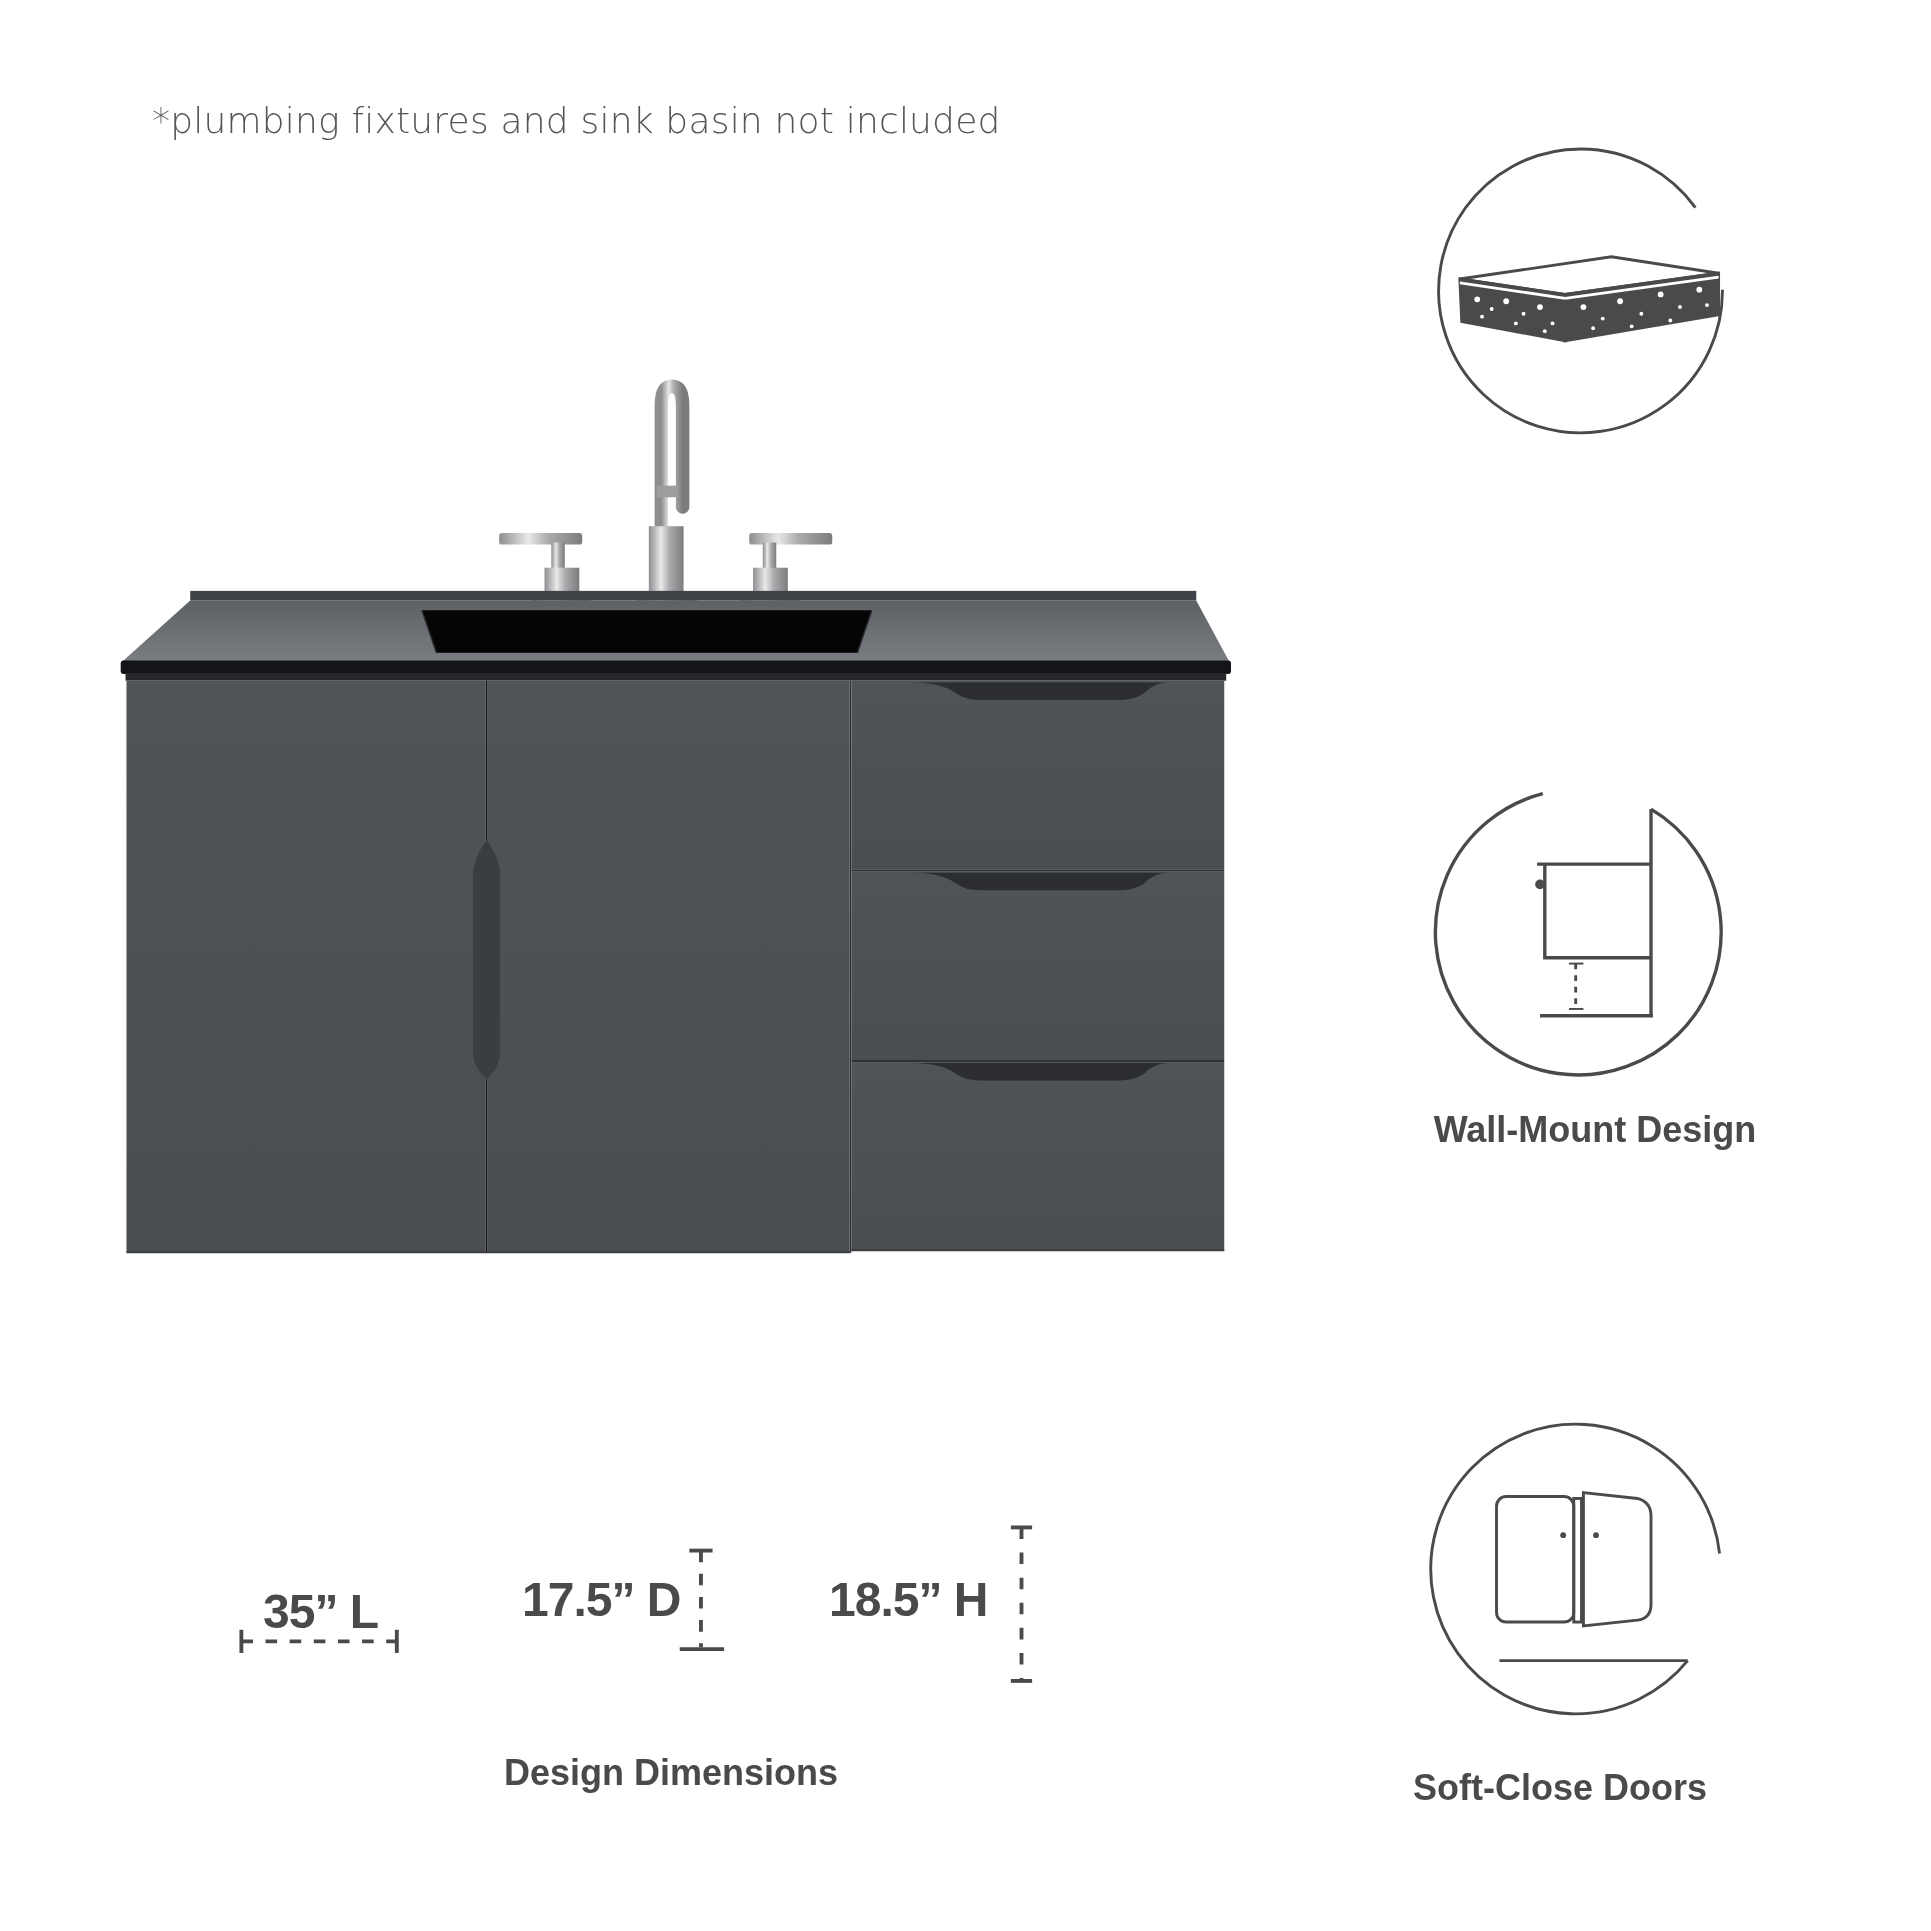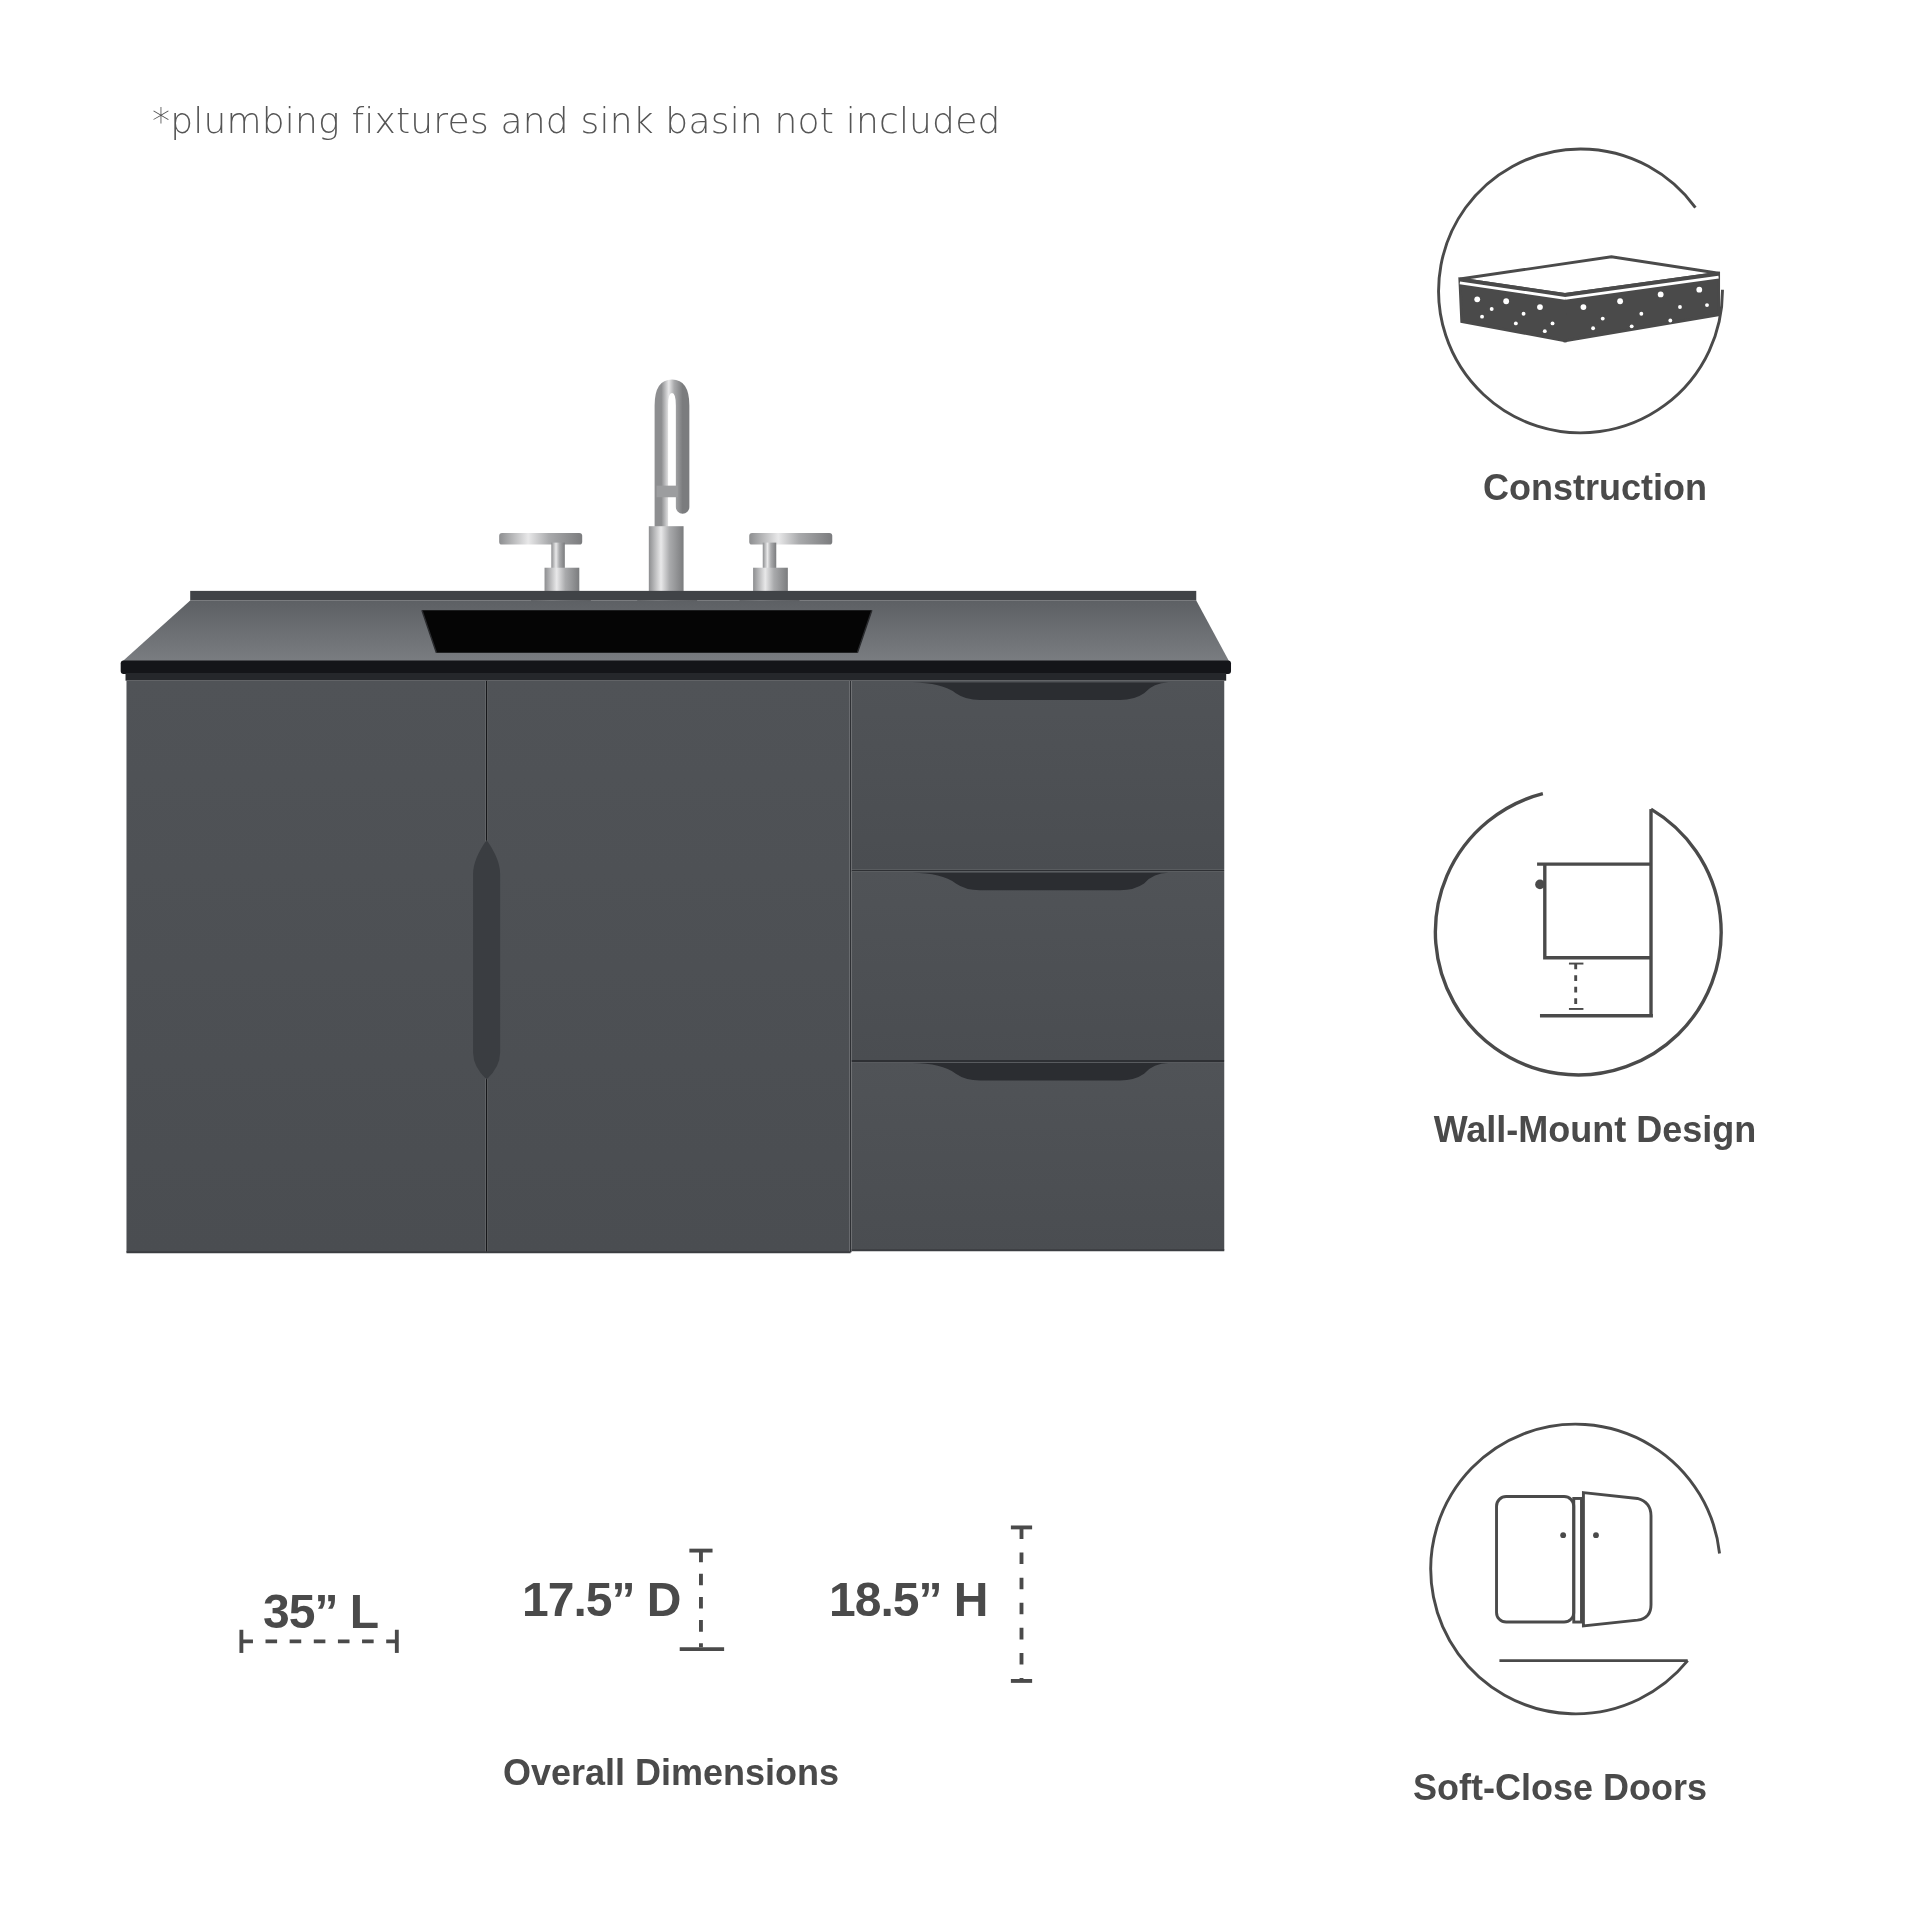--- a/index.html
+++ b/index.html
@@ -158,26 +158,25 @@
     <line x1="1553" y1="1720" x2="1748" y2="1720"></line>
     <rect x="1550" y="1550" width="80" height="130" rx="10"></rect>
     <rect x="1630" y="1552" width="8" height="128"></rect>
     <path d="M 1640 1546 L 1696 1552 Q 1710 1556 1710 1570 L 1710 1662 Q 1710 1676 1696 1678 L 1640 1684 Z"></path>
     <circle cx="1619" cy="1590" r="3" fill="#4a4a4a" stroke="none"></circle>
     <circle cx="1653" cy="1590" r="3" fill="#4a4a4a" stroke="none"></circle>
   </g>
 </svg>
 
 <div class="feature-title" style="left:1344px; top:462px;">
-  <div>Construction</div>
 </div>
 <div class="feature-title" style="left:1344px; top:1104px;">
   <div>Wall-Mount Design</div>
 </div>
 <div class="feature-title" style="left:1309px; top:1762px;">
   <div>Soft-Close Doors</div>
 </div>
 
 <div class="dim-label" style="left:263px; top:1572px;margin-top:12px;">35” L</div>
 <div class="dim-label" style="left:522px; top:1572px;">17.5” D</div>
 <div class="dim-label" style="left:829px; top:1572px;">18.5” H</div>
-<div class="dims-title">Overall Dimensions</div>
+<div class="dims-title">Design Dimensions</div>
 
 
 </body></html>

